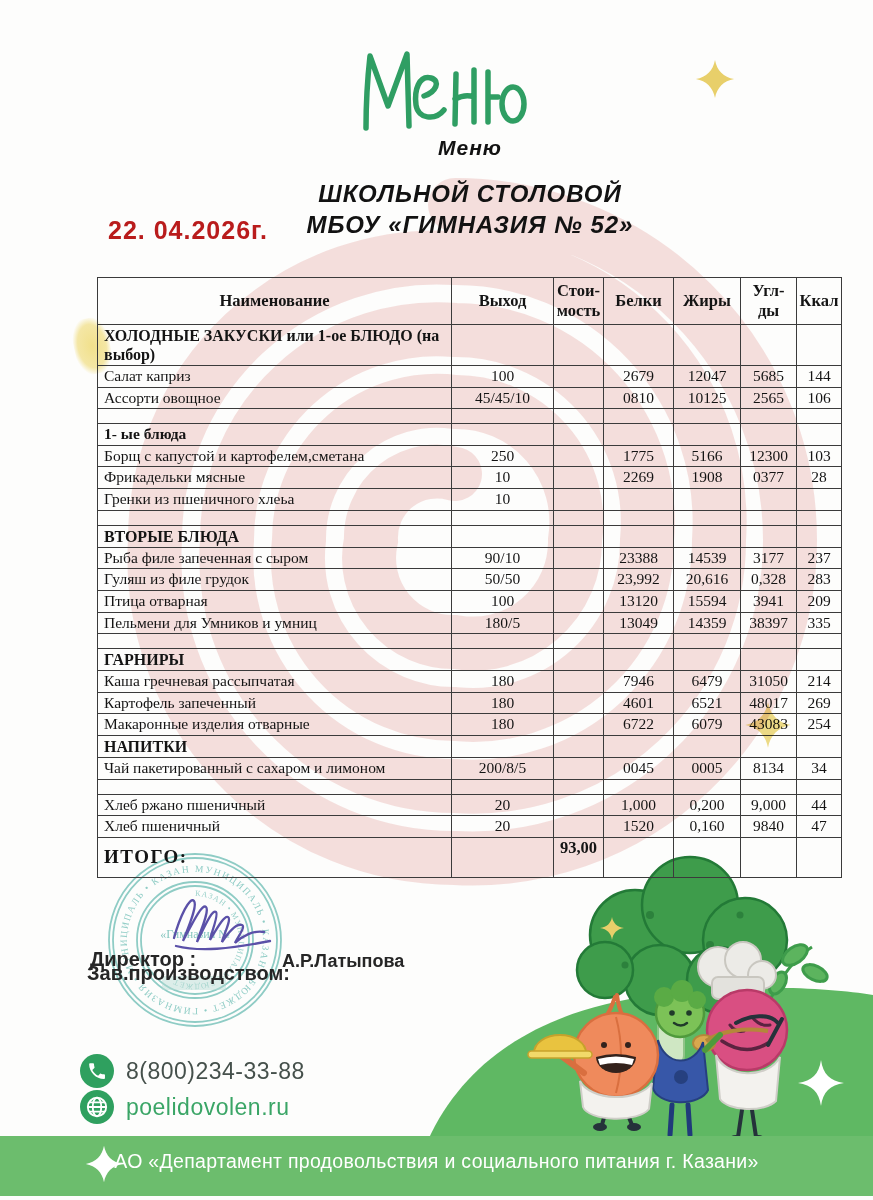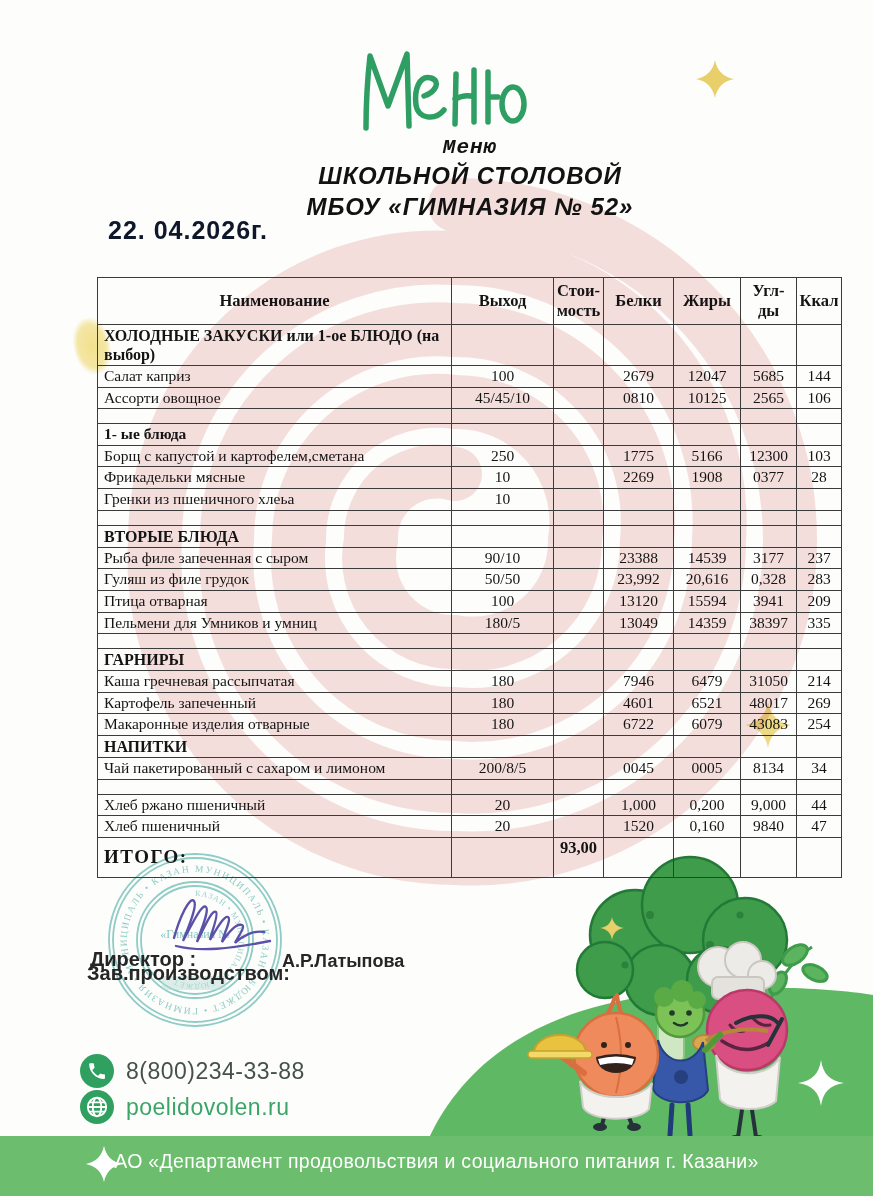--- a/index.html
+++ b/index.html
@@ -11,26 +11,26 @@
   }
   
   .watermark { position:absolute; left:0; top:0; z-index:1; pointer-events:none; }
   
   .script-title { position:absolute; left:358px; top:44px; z-index:3; }
   .subtitle {
     position:absolute; left:180px; top:136px; width:580px; z-index:3;
     text-align:center; color:#121212;
     font-family:"Liberation Sans", sans-serif; font-style:italic; font-weight:bold;
   }
-  .subtitle .l1 { font-size:21px; letter-spacing:1px;font-family:Liberation Mono, monospace; }
-  .subtitle .l2 { font-size:24px; letter-spacing:1px; margin-top:3px; }
+  .subtitle .l1 { font-size:21px; letter-spacing:1px; }
+  .subtitle .l2 { font-size:24px; letter-spacing:1px; margin-top:20px; }
   .subtitle .l3 { font-size:24px; letter-spacing:1px; margin-top:3px; }
   .date {
     position:absolute; left:108px; top:216px; z-index:3;
-    font-size:25px; font-weight:bold; color:#0f172a; letter-spacing:1px;
+    font-size:25px; font-weight:bold; color:#b91c1c; letter-spacing:1px;
   }
   .sparkle { position:absolute; z-index:4; }
   .sparkle-top { left:694px; top:58px; }
   .sparkle-mid { left:742px; top:700px; mix-blend-mode:multiply; opacity:.9; }
   .highlight-blob {
     position:absolute; left:74px; top:318px; width:36px; height:56px; z-index:2;
     background:radial-gradient(ellipse at center, #f0dd7f 0%, #f3e49b 55%, rgba(243,228,155,0) 75%);
     transform:rotate(-12deg); opacity:.9;
   }
   

